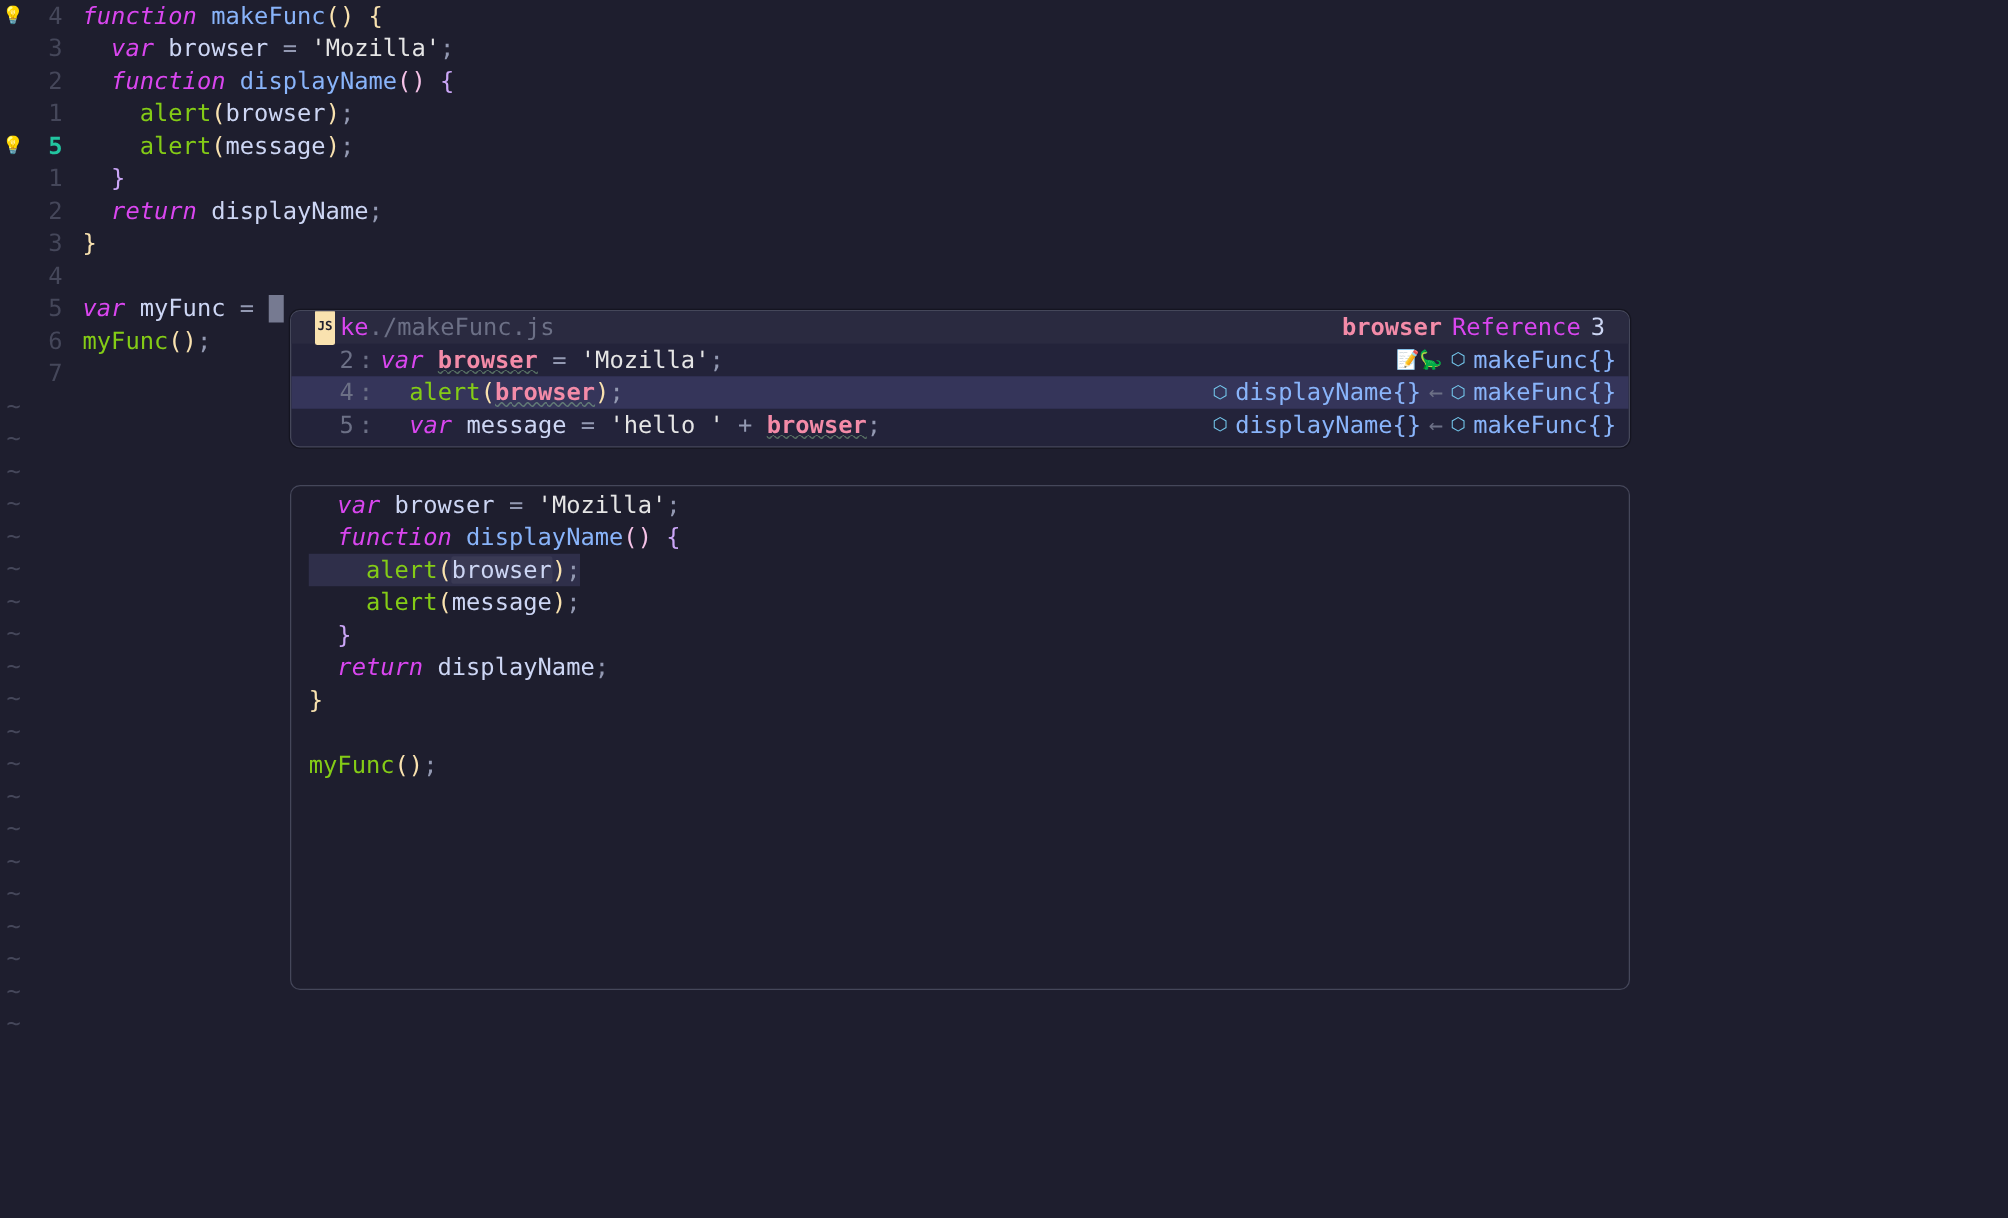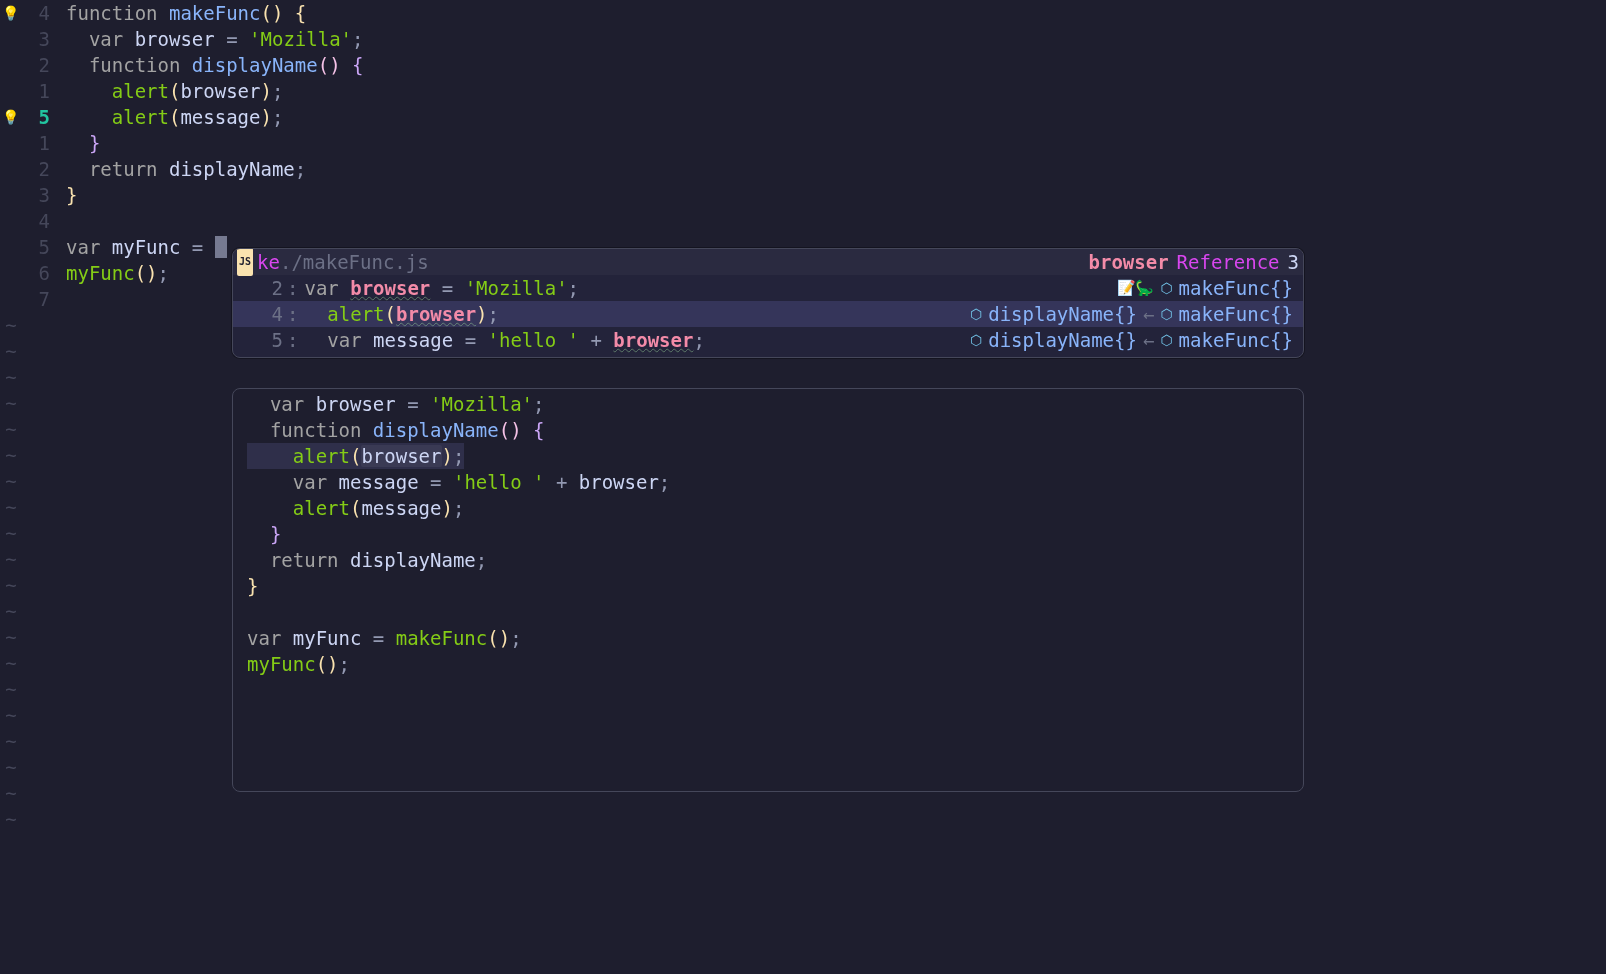--- a/index.html
+++ b/index.html
@@ -47,24 +47,24 @@
   }
   .cursor-block {
     display:inline-block;
     width: 12px;
     background: rgba(205,214,244,0.5);
     height: 22px;
     vertical-align: text-bottom;
   }
 
   
-  .kw { color: #a3a3a3; }    
+  .kw { color: #d946ef; font-style: italic; }    
   .fnname { color: #89b4fa; }
   .var { color: #cdd6f4; }
-  .str { color: #84cc16; }
+  .str { color: #e5e5e5; }
   .call { color: #84cc16; }
   .punc { color: #9399b2; }
   .curly-y { color: #f9e2af; }
   .curly-p { color: #cba6f7; }
   .paren-yellow { color: #f9e2af; }
   .paren-pink { color: #f5c2e7; }
   .tilde { color: #45475a; }
   .red { color: #f38ba8; font-weight:bold; }
   .hl-browser { color: #f38ba8; text-decoration: underline wavy rgba(166,227,161,0.4); text-decoration-thickness:1px;}
   .dim { color: #d946ef; }
@@ -77,21 +77,21 @@
     width: 1072px;
     border: 1px solid #45475a;
     border-radius: 8px;
     background: #23233a;
     box-shadow: 0 0 0 1px rgba(0,0,0,0.3);
     overflow:hidden;
   }
   .popup .hdr {
     display:flex;
     align-items:center;
-    padding: 0 4px;
+    padding: 0 19px;
     height: 26px;
     background: #2a2a40;
   }
   .popup .hdr .js-icon {
     background: #f9e2af;
     color:#1e1e2e;
     font-size:10px;
     font-weight:bold;
     padding:1px 2px;
     border-radius:2px;
@@ -275,21 +275,19 @@
       <div class="row2"><span class="ln">2</span><span class="colon">:</span><span class="kw">var </span><span class="hl-browser red">browser</span><span class="punc"> = </span><span class="str">'Mozilla'</span><span class="punc">;</span><span class="scope"><span class="emoji">📝🦕</span> <span class="cube scope-icon">⬡</span> <span>makeFunc{}</span></span></div>
       <div class="row2 sel"><span class="ln">4</span><span class="colon">:</span><span class="punc">  </span><span class="call">alert</span><span class="paren-yellow">(</span><span class="hl-browser red">browser</span><span class="paren-yellow">)</span><span class="punc">;</span><span class="scope"><span class="cube scope-icon">⬡</span> <span>displayName{}</span> <span class="arrow">←</span> <span class="cube scope-icon">⬡</span> <span>makeFunc{}</span></span></div>
       <div class="row2"><span class="ln">5</span><span class="colon">:</span><span class="punc">  </span><span class="kw">var </span><span class="var">message </span><span class="punc">= </span><span class="str">'hello '</span><span class="punc"> + </span><span class="hl-browser red">browser</span><span class="punc">;</span><span class="scope"><span class="cube scope-icon">⬡</span> <span>displayName{}</span> <span class="arrow">←</span> <span class="cube scope-icon">⬡</span> <span>makeFunc{}</span></span></div>
     </div>
 </div>
 
 <div class="preview">
     <div class="pline"><span>  </span><span><span class="kw">var </span><span class="var">browser </span><span class="punc">= </span><span class="str">'Mozilla'</span><span class="punc">;</span></span></div>
     <div class="pline"><span>  </span><span><span class="kw">function </span><span class="fnname">displayName</span><span class="paren-pink">()</span><span class="punc"> </span><span class="curly-p">{</span></span></div>
     <div class="pline"><span class="hl-line"><span>    </span><span class=""><span class="call">alert</span><span class="paren-yellow">(</span><span class="var hl-word">browser</span><span class="paren-yellow">)</span><span class="punc">;</span></span></span></div>
-    <div class="pline"><span>    </span><span><span class="kw">var </span><span class="var">message </span><span class="punc">= </span><span class="str">'hello '</span><span class="punc"> + </span><span class="var">browser</span><span class="punc">;</span></span></div>
     <div class="pline"><span>    </span><span><span class="call">alert</span><span class="paren-yellow">(</span><span class="var">message</span><span class="paren-yellow">)</span><span class="punc">;</span></span></div>
     <div class="pline"><span>  </span><span><span class="curly-p">}</span></span></div>
     <div class="pline"><span>  </span><span><span class="kw">return </span><span class="var">displayName</span><span class="punc">;</span></span></div>
     <div class="pline"><span></span><span><span class="curly-y">}</span></span></div>
     <div class="pline"><span></span><span><span class="punc"></span></span></div>
-    <div class="pline"><span></span><span><span class="kw">var </span><span class="var">myFunc </span><span class="punc">= </span><span class="call">makeFunc</span><span class="paren-yellow">()</span><span class="punc">;</span></span></div>
     <div class="pline"><span></span><span><span class="call">myFunc</span><span class="paren-yellow">()</span><span class="punc">;</span></span></div>
   </div>
 
 </body></html>

